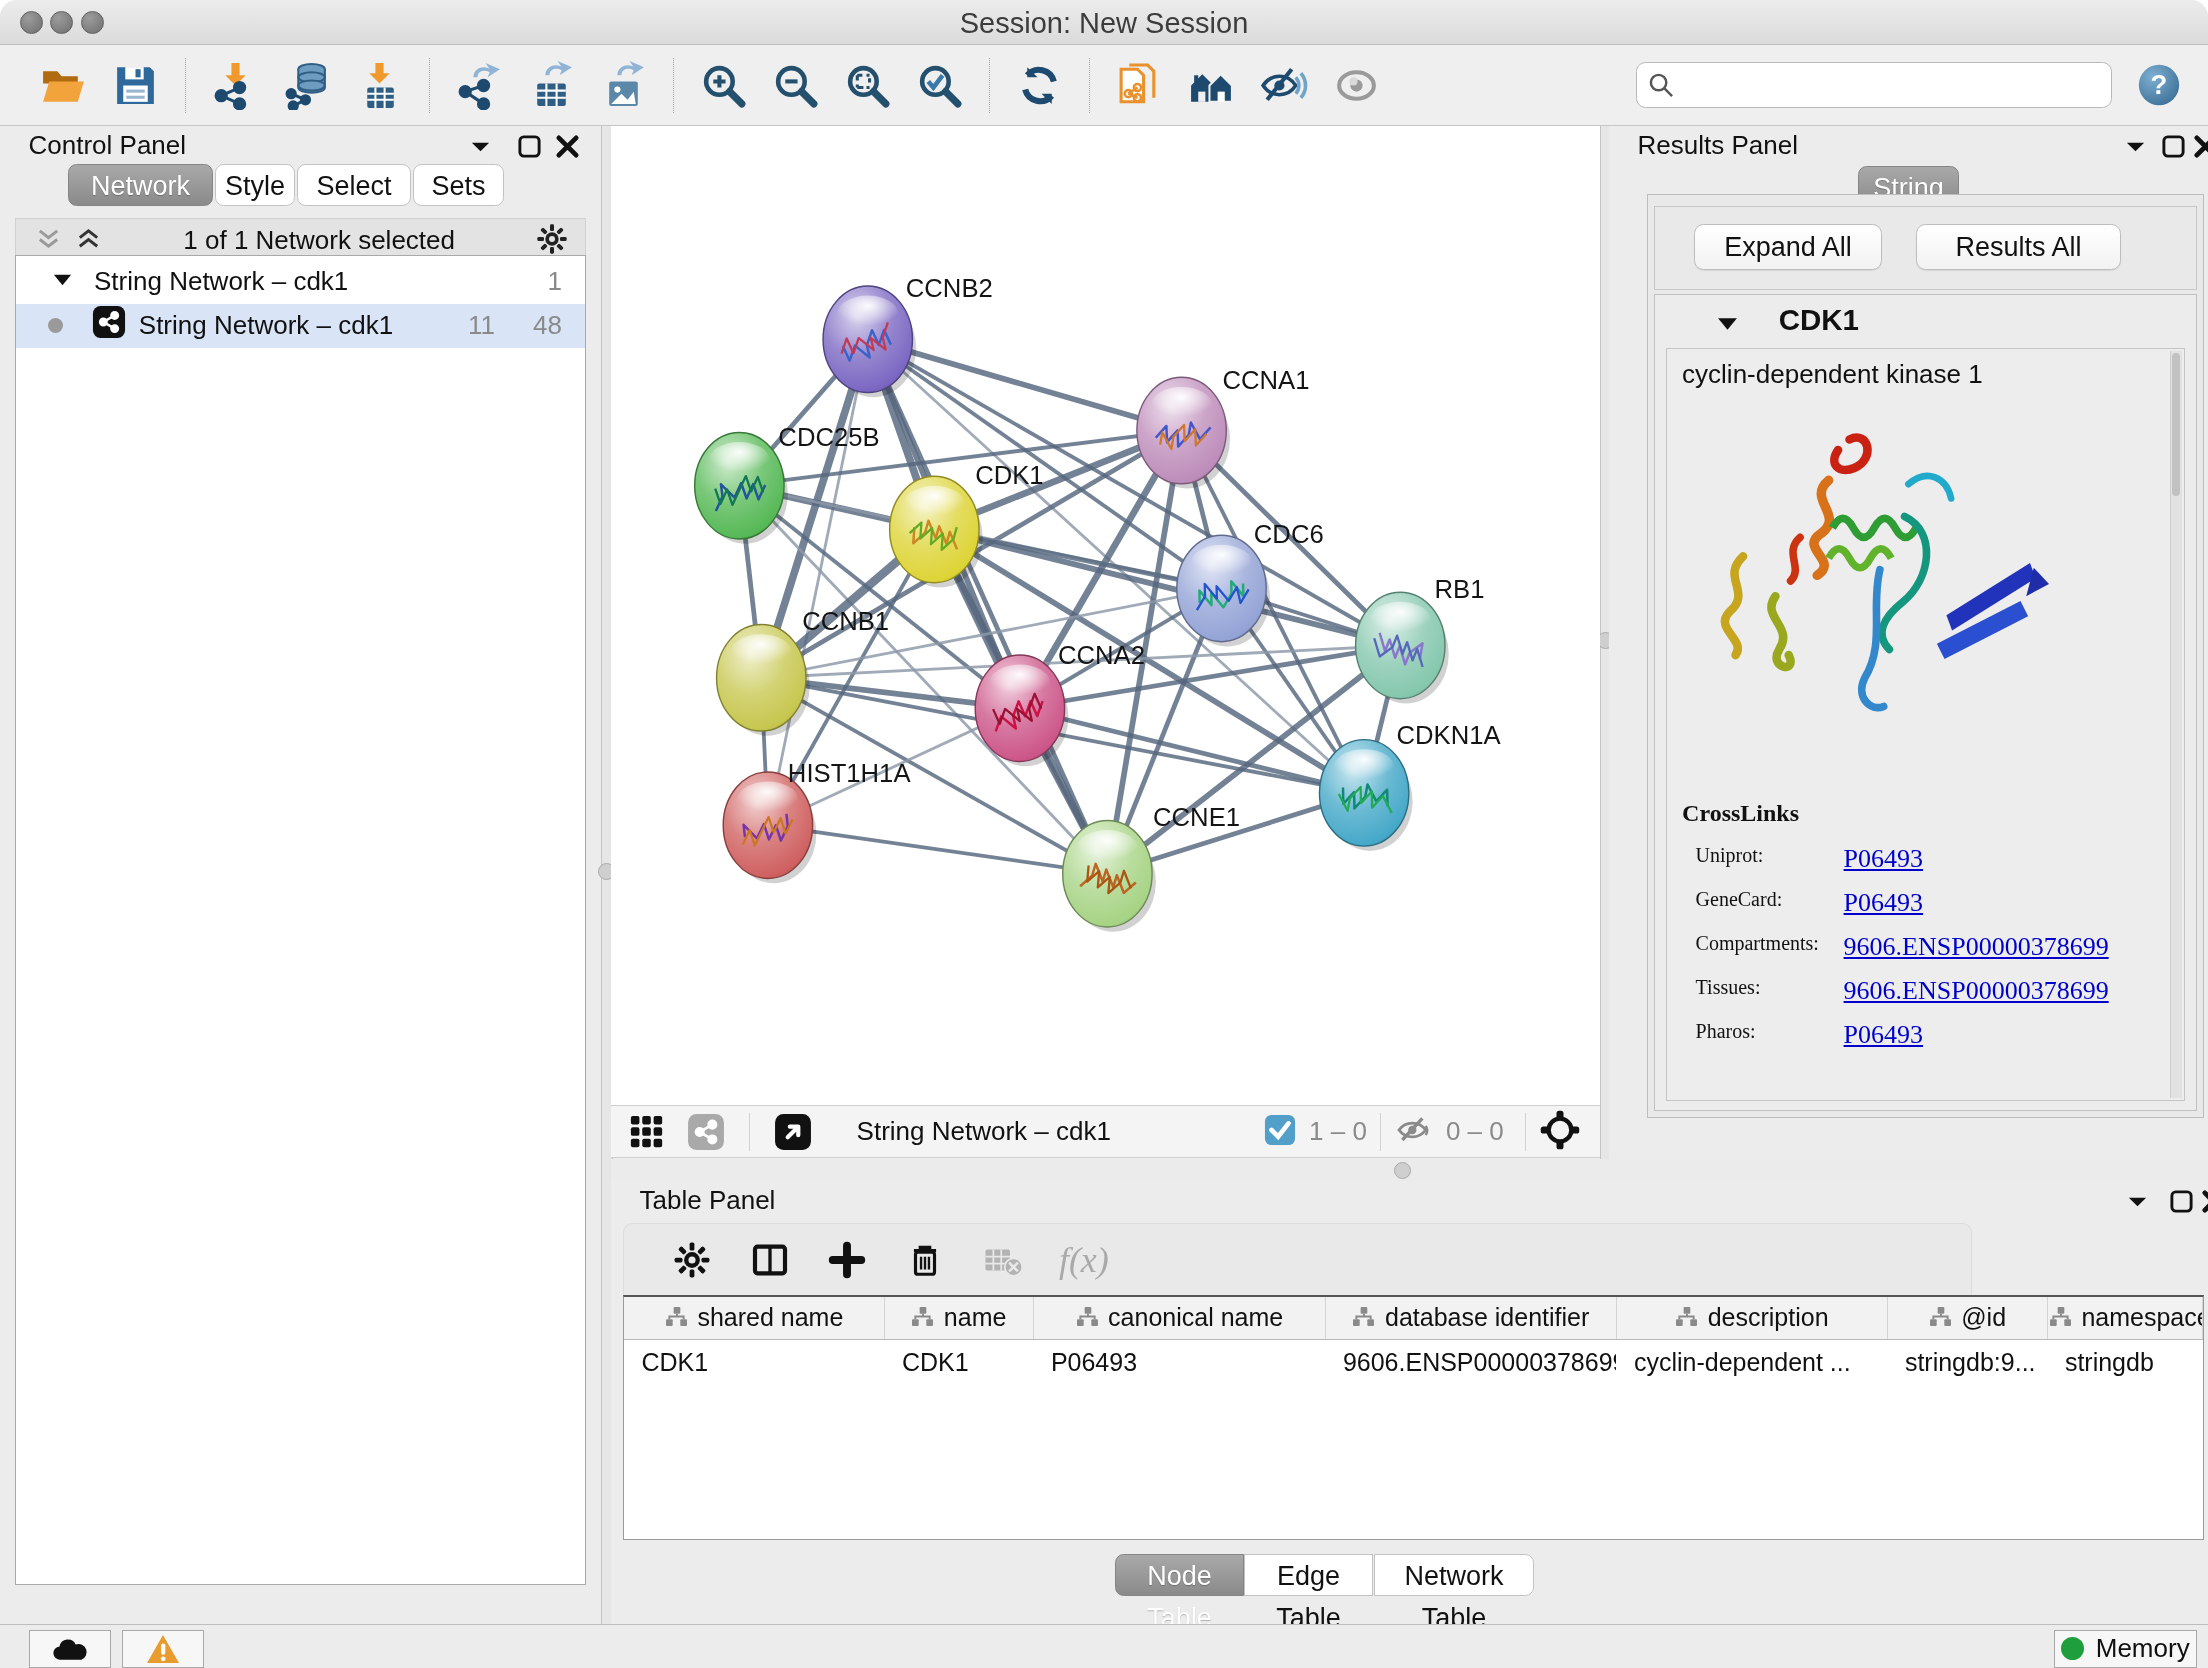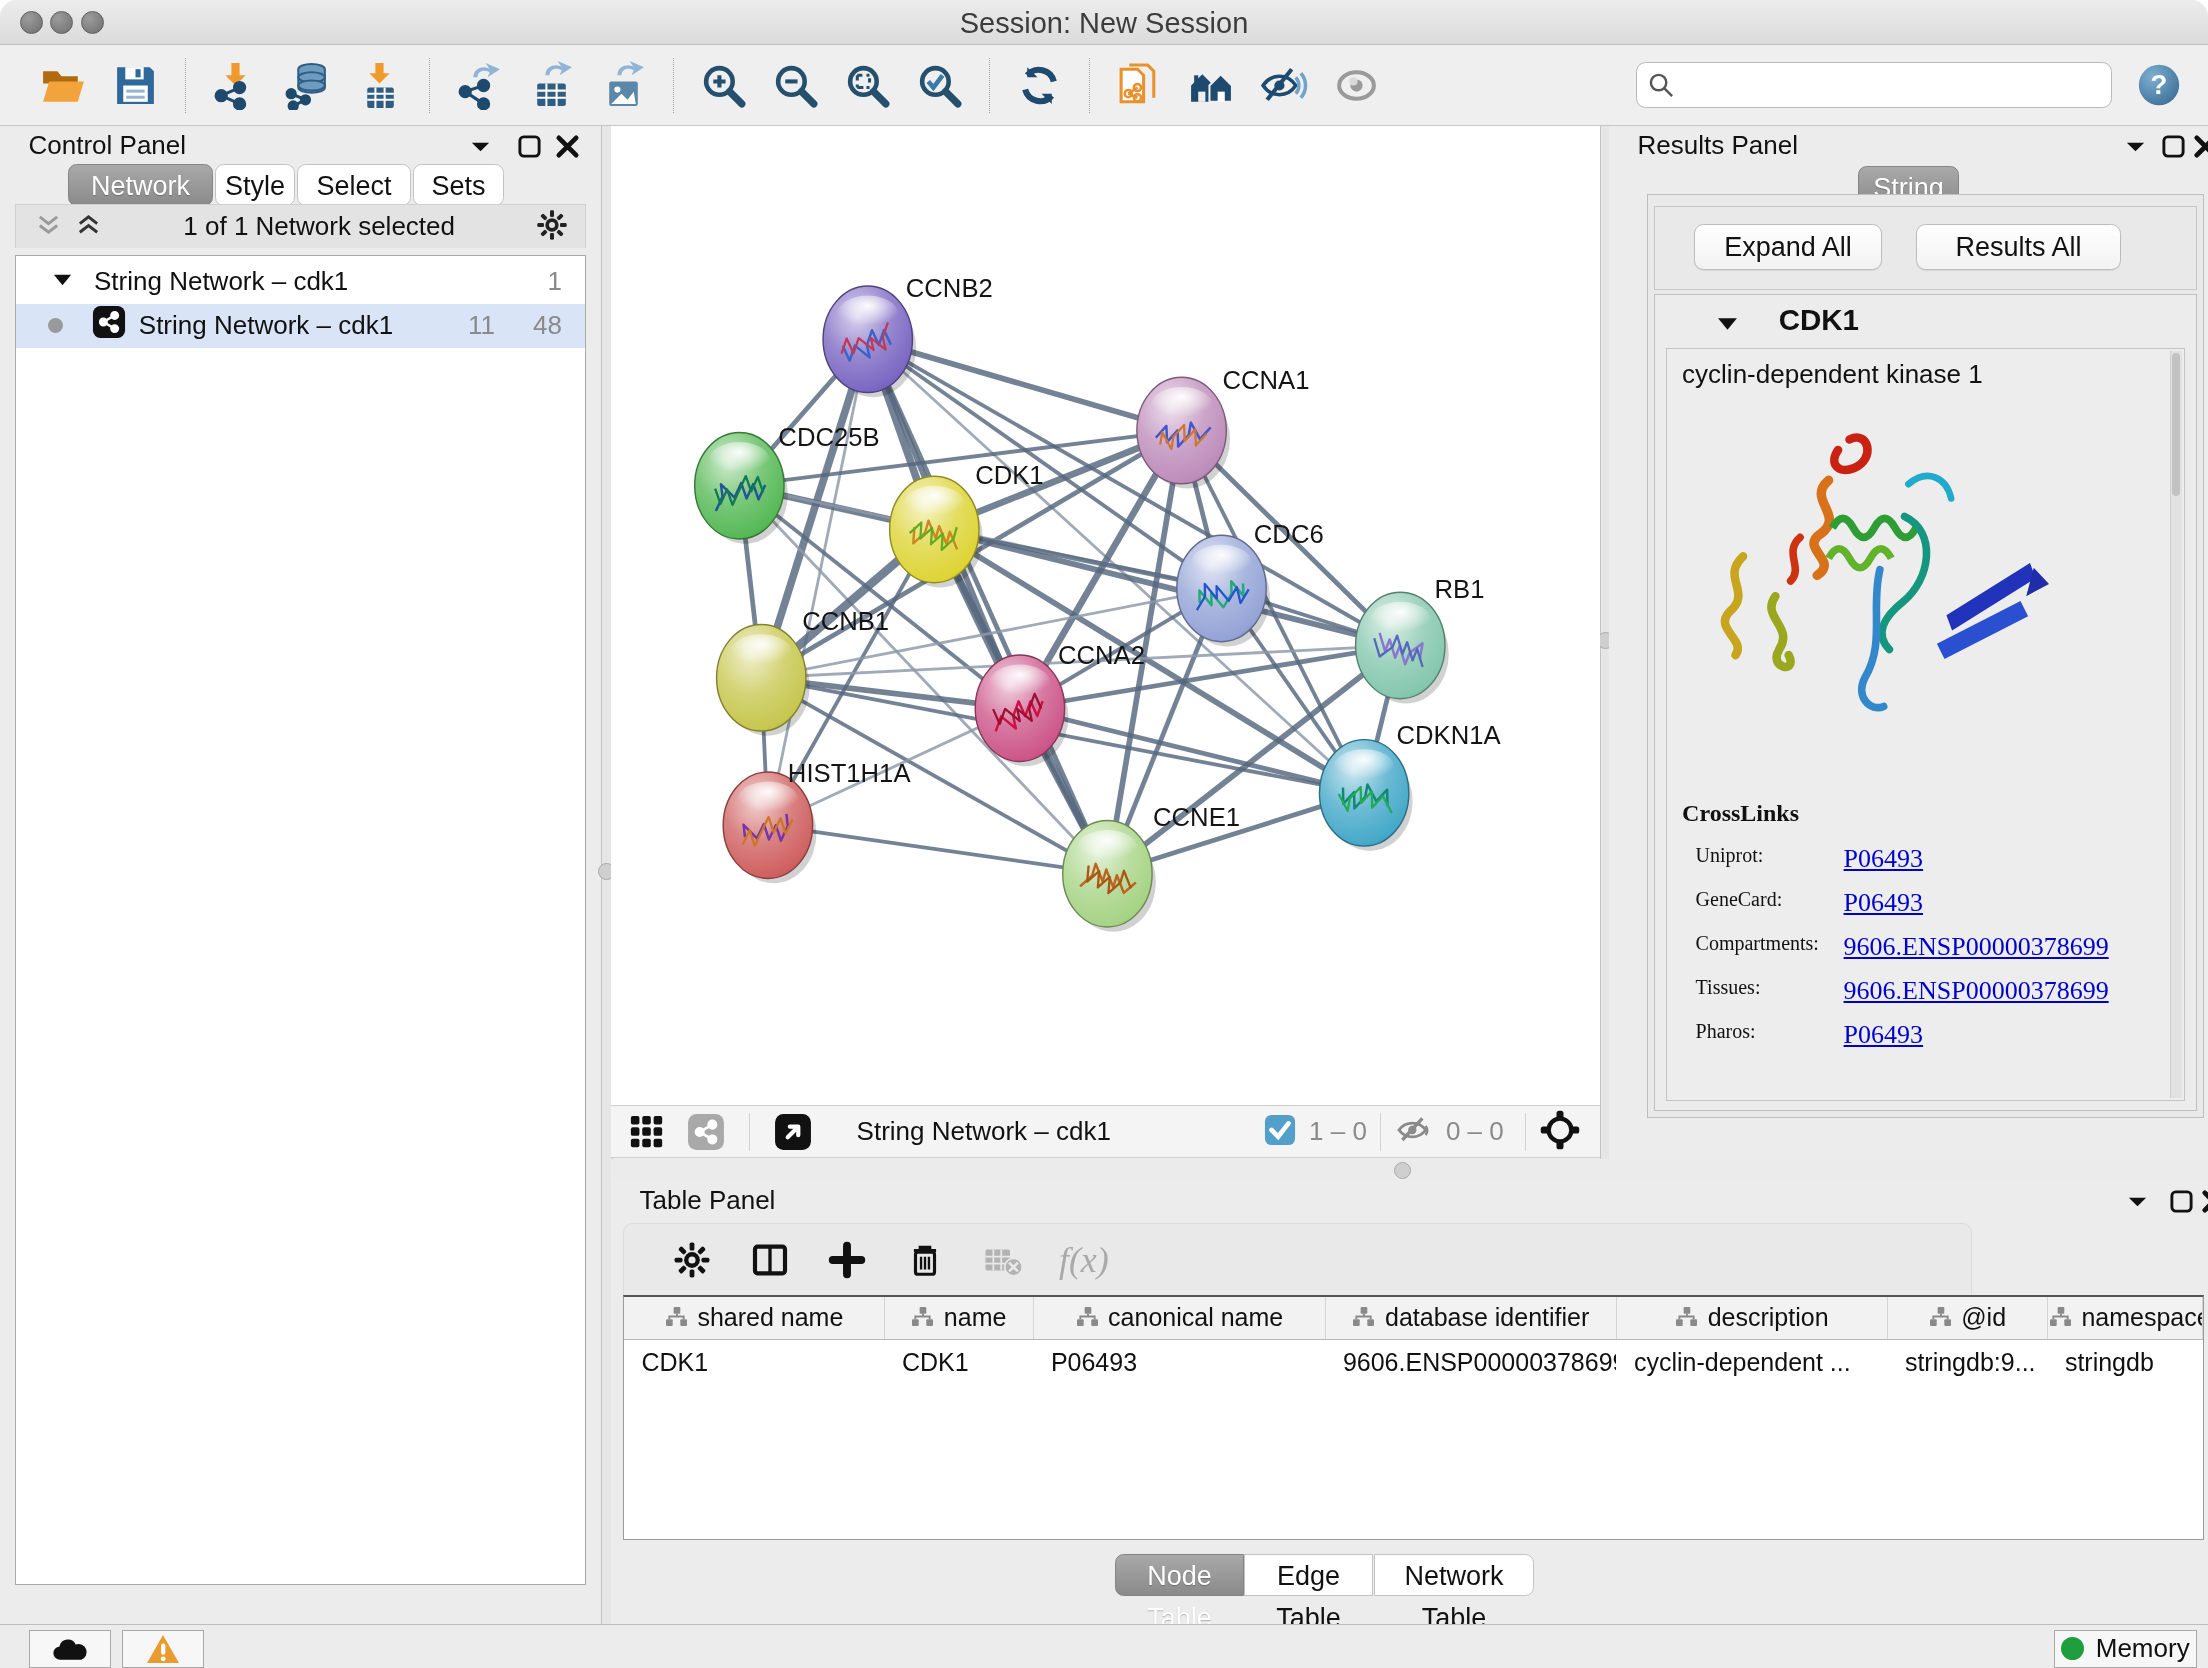--- a/index.html
+++ b/index.html
@@ -19,21 +19,21 @@
   .help{width:44px;height:44px;margin-left:25px;flex:0 0 auto;}
   
   .ptitle{font-size:26px;color:#111;}
   .pctl{position:absolute;top:7.6px;font-size:25px;color:#111;font-weight:bold;}
   .tab{position:absolute;height:42px;line-height:42px;text-align:center;font-size:27px;background:#fff;border:1px solid #c2c2c2;border-radius:8.6px;color:#111;box-sizing:border-box;}
   .tab.sel{background:linear-gradient(#a9a9a9,#8a8a8a);color:#fff;border-color:#858585;text-shadow:0 1px 1px rgba(0,0,0,.25);}
   
   .control{position:absolute;left:0;top:126px;width:601px;height:1499px;background:#ececec;}
   .vsplit{position:absolute;top:126px;width:9.5px;background:#e6e6e6;border-left:1px solid #c4c4c4;border-right:1px solid #c4c4c4;}
   .splitdot{position:absolute;width:15px;height:15px;border-radius:50%;background:#cfcfcf;border:1px solid #aaa;}
-  .cheader{position:absolute;left:15px;right:15px;top:78px;height:44px;background:#e3e3e3;display:flex;align-items:center;border:1px solid #d0d0d0;border-bottom:none;box-sizing:border-box;}
+  .cheader{position:absolute;left:15px;right:15px;top:92px;height:44px;background:#e3e3e3;display:flex;align-items:center;border:1px solid #d0d0d0;border-bottom:none;box-sizing:border-box;}
   .netlist{position:absolute;left:15px;right:15px;top:129px;height:1330px;background:#fff;border:1px solid #a9a9a9;box-sizing:border-box;}
   .trow{position:relative;height:44px;display:flex;align-items:center;font-size:26px;color:#111;}
   .trow.selected{background:#d9e4f6;}
   .graynum{color:#8a8a8a;font-size:26px;}
   
   .canvas{position:absolute;left:611px;top:126px;width:989px;height:980px;background:#fff;}
   .cfooter{position:absolute;left:611px;top:1105px;width:989px;height:53px;background:#f4f4f4;border-top:1px solid #cfcfcf;border-bottom:1px solid #cfcfcf;display:flex;align-items:center;box-sizing:border-box;}
   .fsep{width:0;height:38px;border-left:1px solid #d2d2d2;margin:0 13.3px;}
   .hsplit{position:absolute;left:611px;top:1159px;width:1598px;height:22px;background:#ebebeb;}
   

